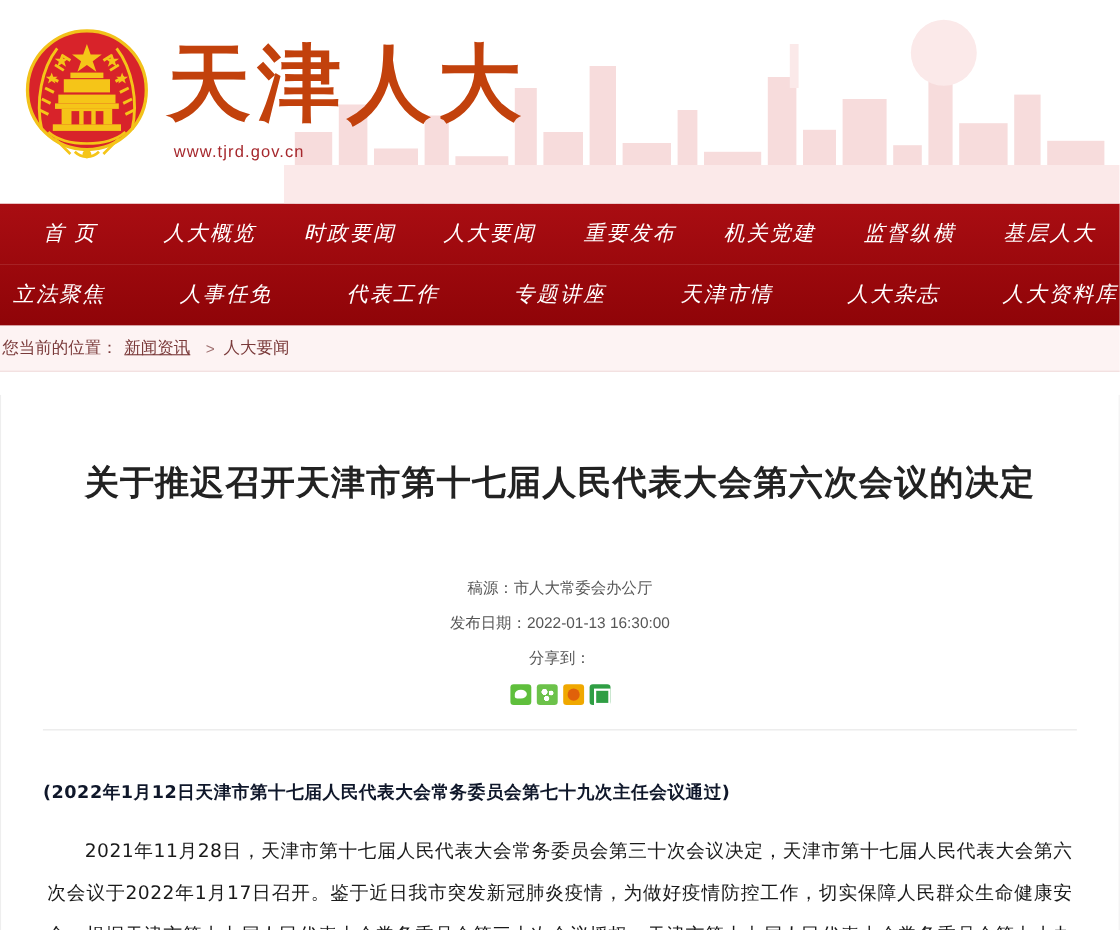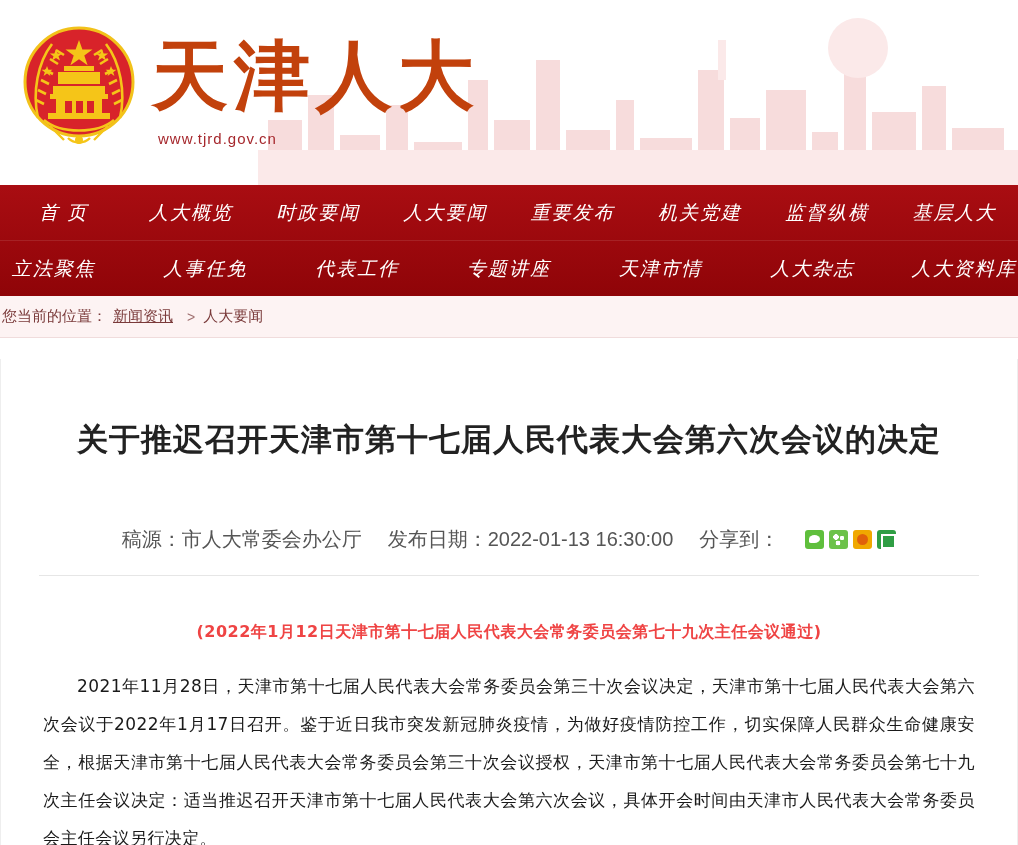--- a/index.html
+++ b/index.html
@@ -121,24 +121,25 @@
     color: #222222;
     letter-spacing: 1px;
     padding: 58px 30px 0 30px;
     line-height: 44px;
     font-family: "DejaVu Sans", "Liberation Sans", sans-serif;
   }
   .meta-row {
     display: flex;
     align-items: center;
     justify-content: center;
-    gap: 26px;
-    font-size: 20px;
+    gap: 14px;
+    font-size: 14px;
     color: #555555;
     padding: 44px 0 0 0;
+    flex-direction: column;
   }
   .meta-item { white-space: nowrap; }
   .share-label { color: #555555; }
   .share-icons { display: flex; gap: 5px; align-items: center; }
   .share-ico {
     width: 19px; height: 19px;
     border-radius: 3px;
     display: inline-block;
     position: relative;
     cursor: pointer;
@@ -175,24 +176,23 @@
     border: 2px solid #ffffff;
   }
 
   .divider {
     border: none;
     border-top: 1px solid #e6e6e6;
     margin: 22px 0 0 0;
   }
 
   .article-sub {
-    text-align: center;
     font-weight: bold;
     font-size: 16px;
-    color: #ef4444;
+    color: #0f172a;
     padding: 46px 0 0 0;
     letter-spacing: 0.5px;
     font-family: "DejaVu Sans", "Liberation Sans", sans-serif;
   }
   .article-body {
     font-size: 17px;
     line-height: 38px;
     color: #1a1a1a;
     text-align: justify;
     padding: 24px 4px 60px 4px;

